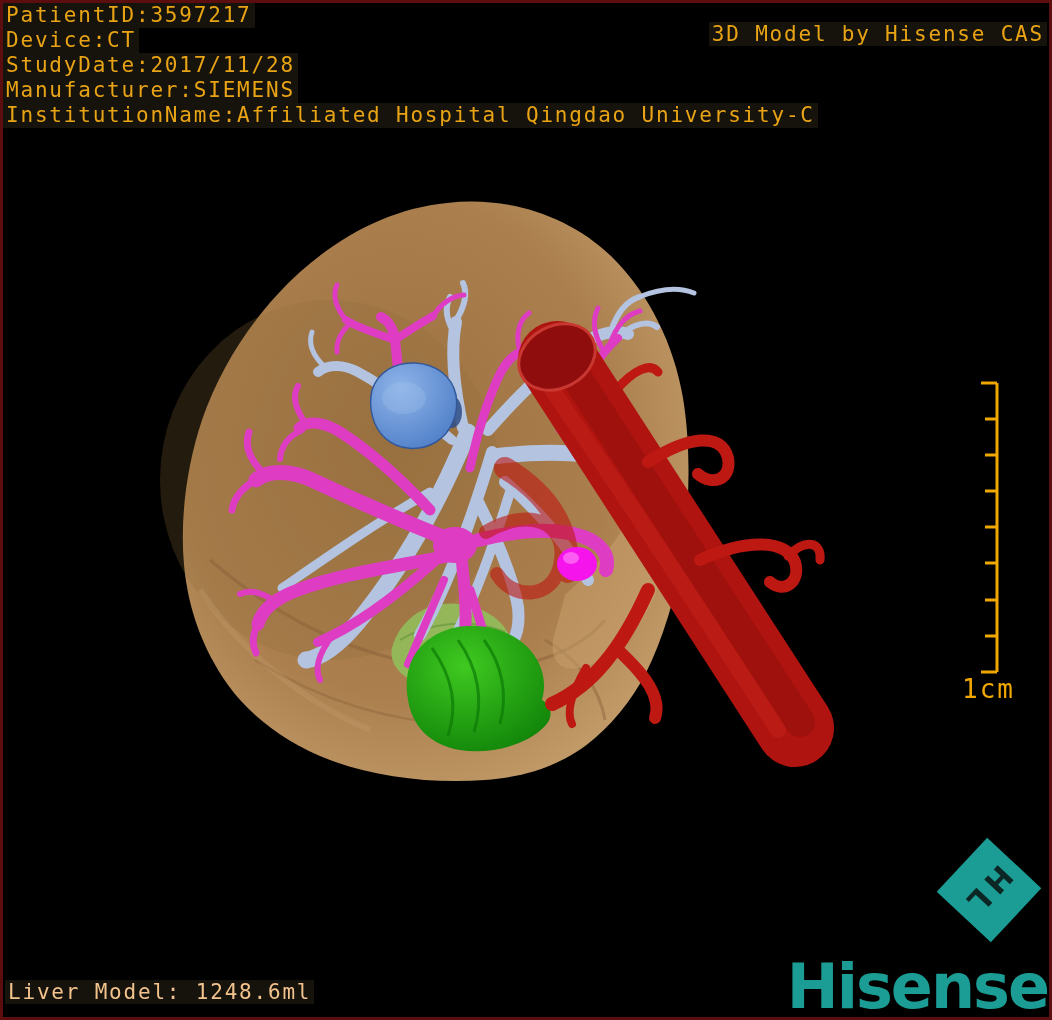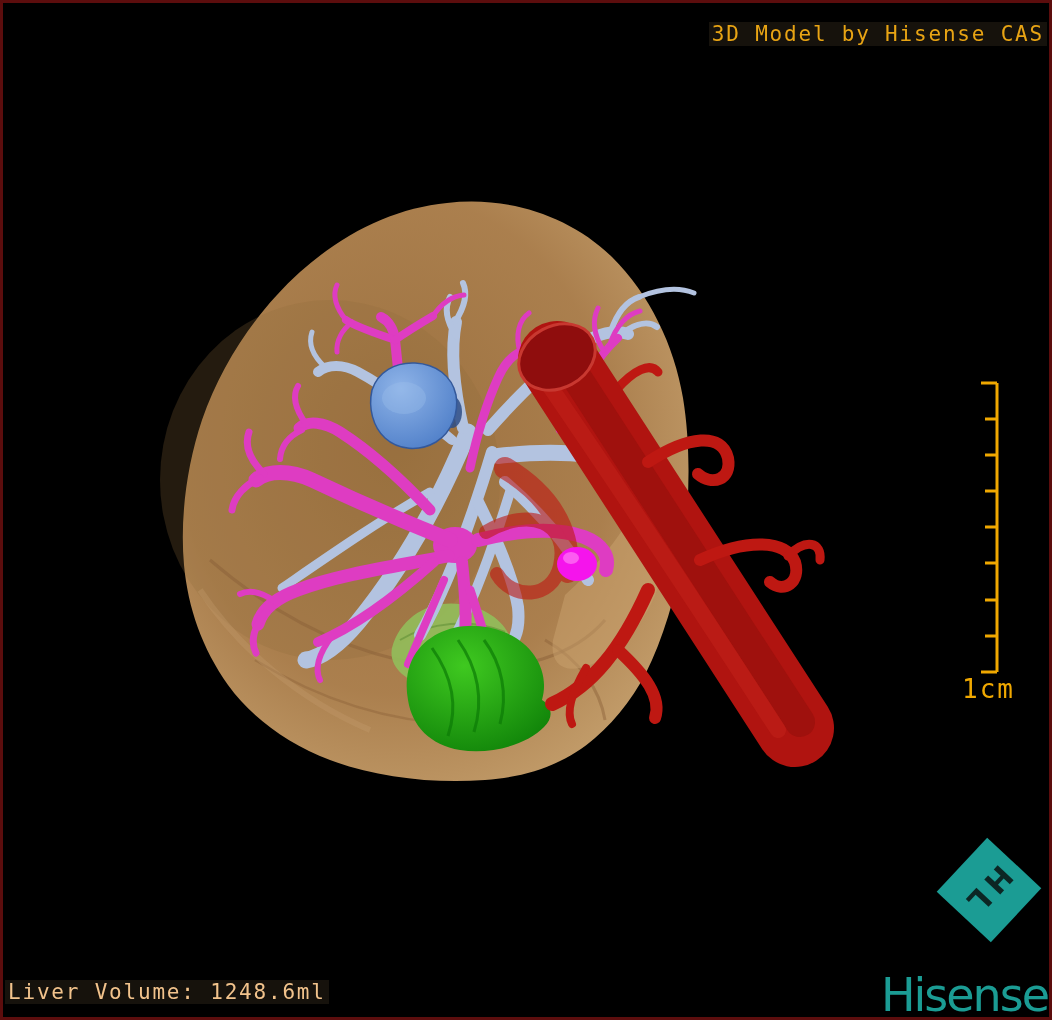--- a/index.html
+++ b/index.html
@@ -42,21 +42,21 @@
   .gb-through{fill:var(--gallbladder-through,#92BC5A);opacity:.92;}
   .lesion{fill:var(--lesion,#F514EC);}
   .scalebar{stroke:var(--scale-bar,#F0A800);stroke-width:3;}
   .scale-text{fill:var(--scale-bar,#F0A800);font-size:26px;letter-spacing:2px;
     font-family:"DejaVu Sans Mono","Liberation Mono",monospace;}
 
   
   .brand-wordmark{
     position:absolute;right:4px;bottom:2px;z-index:6;
     font-family:"DejaVu Sans","Liberation Sans",sans-serif;
-    font-weight:normal;font-size:46px;line-height:1;letter-spacing:-2px;
+    font-weight:bold;font-size:62px;line-height:1;letter-spacing:-2px;
     color:var(--brand-teal,#1B9C94);
   }
   .brand-diamond{
     position:absolute;left:952px;top:853px;width:74px;height:74px;z-index:6;
     background:var(--brand-teal,#1B9C94);transform:rotate(43deg);
     display:flex;flex-direction:column;align-items:center;justify-content:center;
   }
   .brand-diamond span{
     font-family:"DejaVu Sans","Liberation Sans",sans-serif;font-weight:bold;
     font-size:30px;line-height:.92;color:#0C2624;transform:rotate(90deg);
@@ -209,27 +209,34 @@
       <line class="scalebar" x1="985" y1="455" x2="997" y2="455"></line>
       <line class="scalebar" x1="985" y1="491" x2="997" y2="491"></line>
       <line class="scalebar" x1="985" y1="527" x2="997" y2="527"></line>
       <line class="scalebar" x1="985" y1="563" x2="997" y2="563"></line>
       <line class="scalebar" x1="985" y1="600" x2="997" y2="600"></line>
       <line class="scalebar" x1="985" y1="636" x2="997" y2="636"></line>
       <text class="scale-text" x="962" y="698">1cm</text>
     </g>
   </svg>
 
+  <div class="patient-info">
+    <div class="info-line"><span class="strip">PatientID:3597217</span></div>
+    <div class="info-line"><span class="strip">Device:CT</span></div>
+    <div class="info-line"><span class="strip">StudyDate:2017/11/28</span></div>
+    <div class="info-line"><span class="strip">Manufacturer:SIEMENS</span></div>
+    <div class="info-line"><span class="strip">InstitutionName:Affiliated Hospital Qingdao University-C</span></div>
+  </div>
 
   <div class="watermark">
     <span class="strip">3D Model by Hisense CAS</span>
   </div>
 
   <div class="volume-label">
-    <span class="strip">Liver Volume: 1248.6ml</span>
+    <span class="strip">Liver Model: 1248.6ml</span>
   </div>
 
   <div class="brand-diamond">
     <span>H</span>
     <span>L</span>
   </div>
   <div class="brand-wordmark">Hisense</div>
 
   <div class="frame"></div>
 </div>

